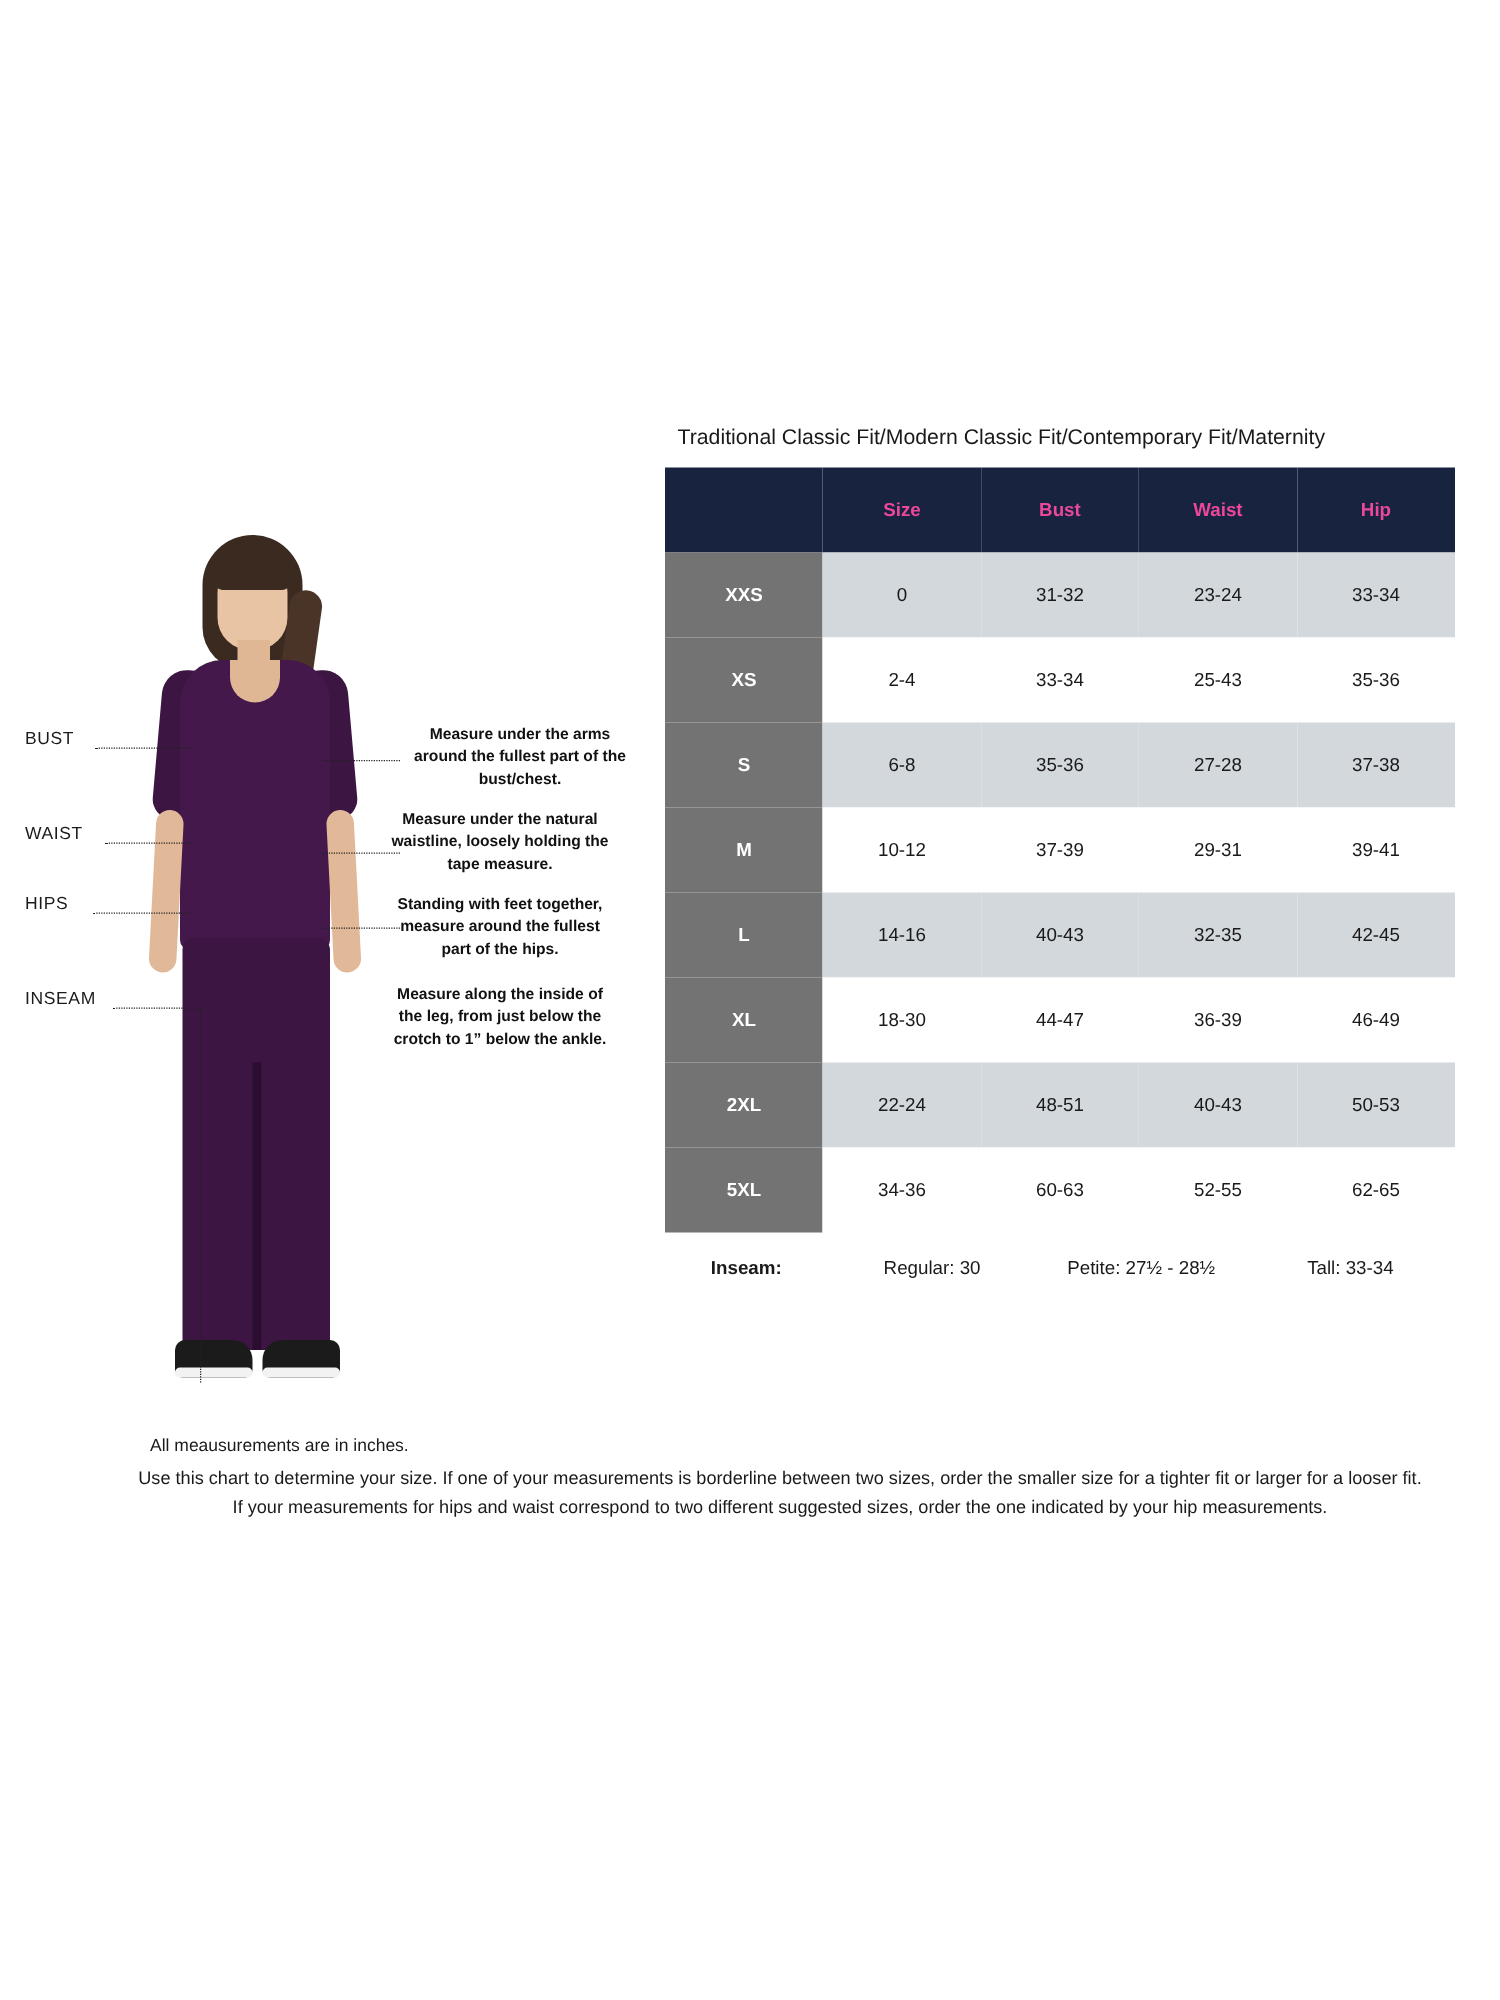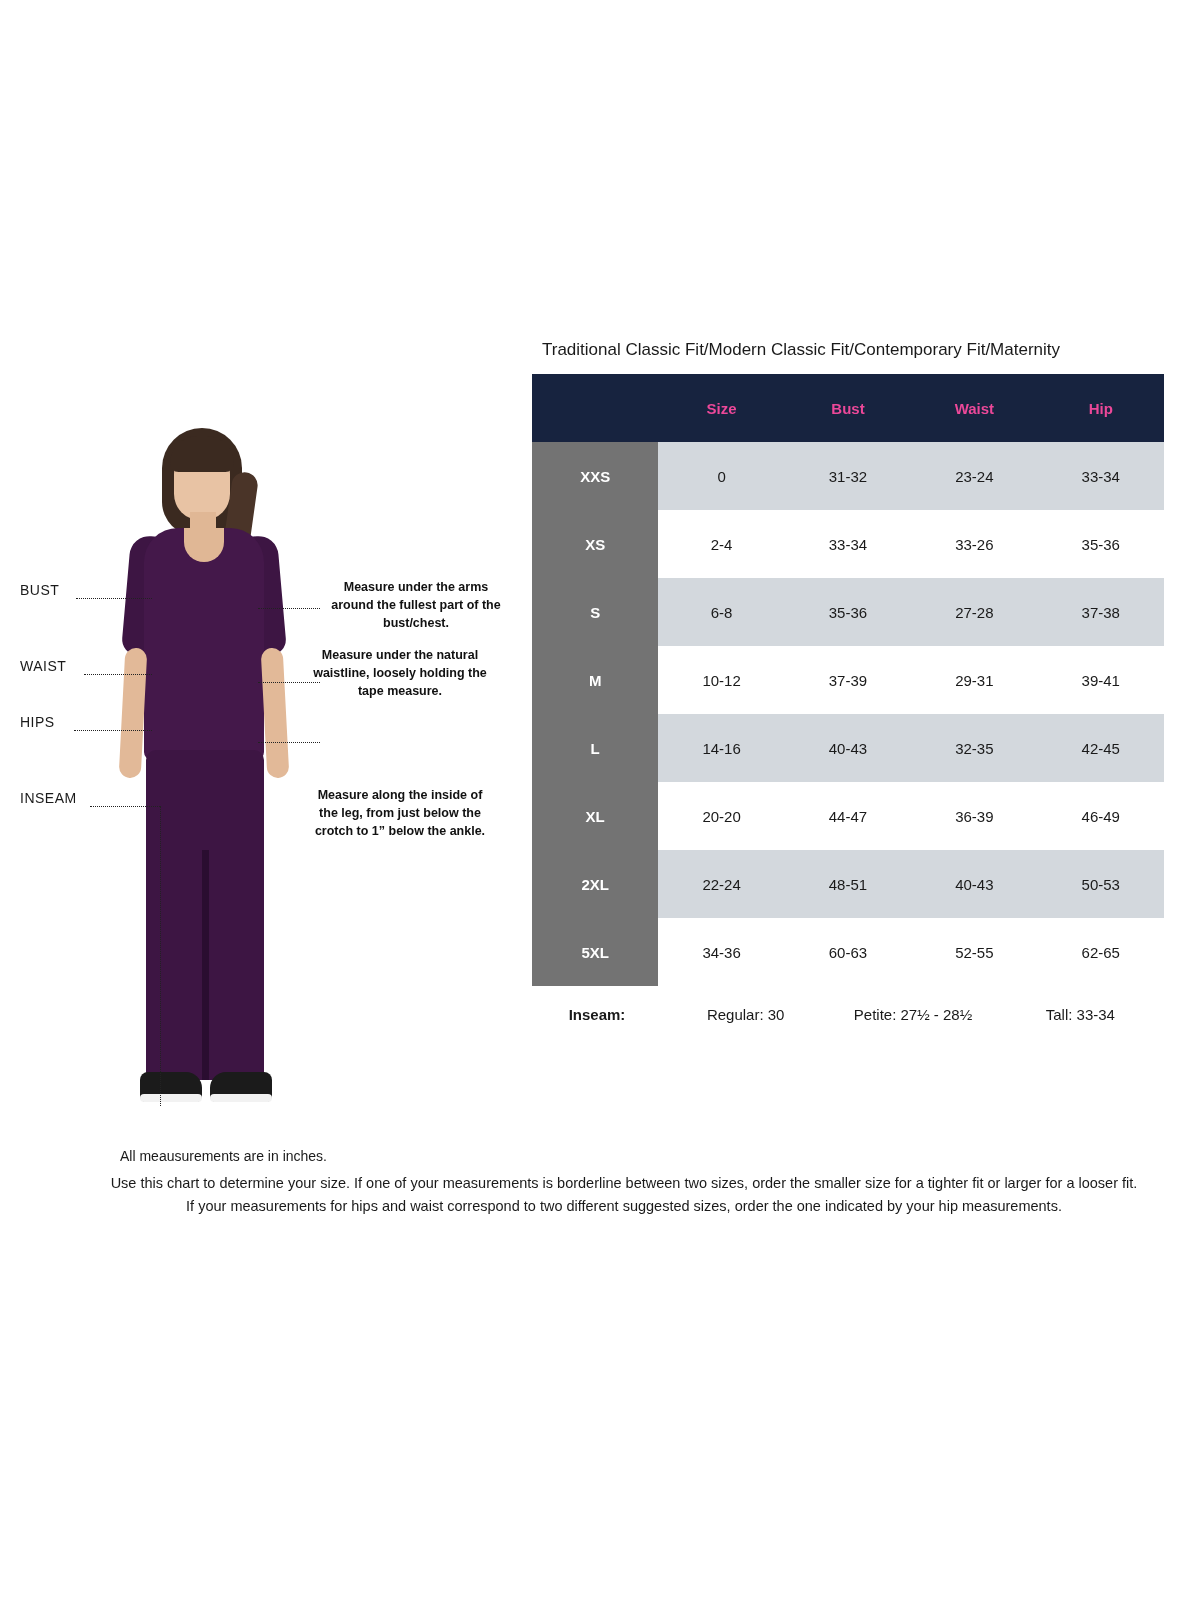--- a/index.html
+++ b/index.html
@@ -331,20 +331,21 @@
   <div class="meas-label" style="left:20px; top:314px;">HIPS</div>
   <div class="leader" style="left:74px; top:330px; width:78px;"></div>
   <div class="leader" style="left:258px; top:342px; width:62px;"></div>
 
   <div class="meas-label" style="left:20px; top:390px;">INSEAM</div>
   <div class="leader" style="left:90px; top:406px; width:70px;"></div>
   <div class="leader-v" style="left:160px; top:406px; height:300px;"></div>
 
   <div class="instruction" style="left:326px; top:178px;">Measure under the arms around the fullest part of the bust/chest.</div>
   <div class="instruction" style="left:310px; top:246px;">Measure under the natural waistline, loosely holding the tape measure.</div>
+  <div class="instruction" style="left:310px; top:314px;">Standing with feet together, measure around the fullest part of the hips.</div>
   <div class="instruction" style="left:310px; top:386px;">Measure along the inside of the leg, from just below the crotch to 1” below the ankle.</div>
 </div>
 
 <div class="all-meas">All meausurements are in inches.</div>
 
 <div id="chart-panel">
   <div class="chart-title">Traditional Classic Fit/Modern Classic Fit/Contemporary Fit/Maternity</div>
 
   <table class="size-table">
     <thead>
@@ -361,21 +362,21 @@
         <td class="size-cell">XXS</td>
         <td class="data">0</td>
         <td class="data">31-32</td>
         <td class="data">23-24</td>
         <td class="data">33-34</td>
       </tr>
       <tr>
         <td class="size-cell">XS</td>
         <td class="data">2-4</td>
         <td class="data">33-34</td>
-        <td class="data">33-26</td>
+        <td class="data">25-43</td>
         <td class="data">35-36</td>
       </tr>
       <tr class="alt">
         <td class="size-cell">S</td>
         <td class="data">6-8</td>
         <td class="data">35-36</td>
         <td class="data">27-28</td>
         <td class="data">37-38</td>
       </tr>
       <tr>
@@ -387,21 +388,21 @@
       </tr>
       <tr class="alt">
         <td class="size-cell">L</td>
         <td class="data">14-16</td>
         <td class="data">40-43</td>
         <td class="data">32-35</td>
         <td class="data">42-45</td>
       </tr>
       <tr>
         <td class="size-cell">XL</td>
-        <td class="data">20-20</td>
+        <td class="data">18-30</td>
         <td class="data">44-47</td>
         <td class="data">36-39</td>
         <td class="data">46-49</td>
       </tr>
       <tr class="alt">
         <td class="size-cell">2XL</td>
         <td class="data">22-24</td>
         <td class="data">48-51</td>
         <td class="data">40-43</td>
         <td class="data">50-53</td>

